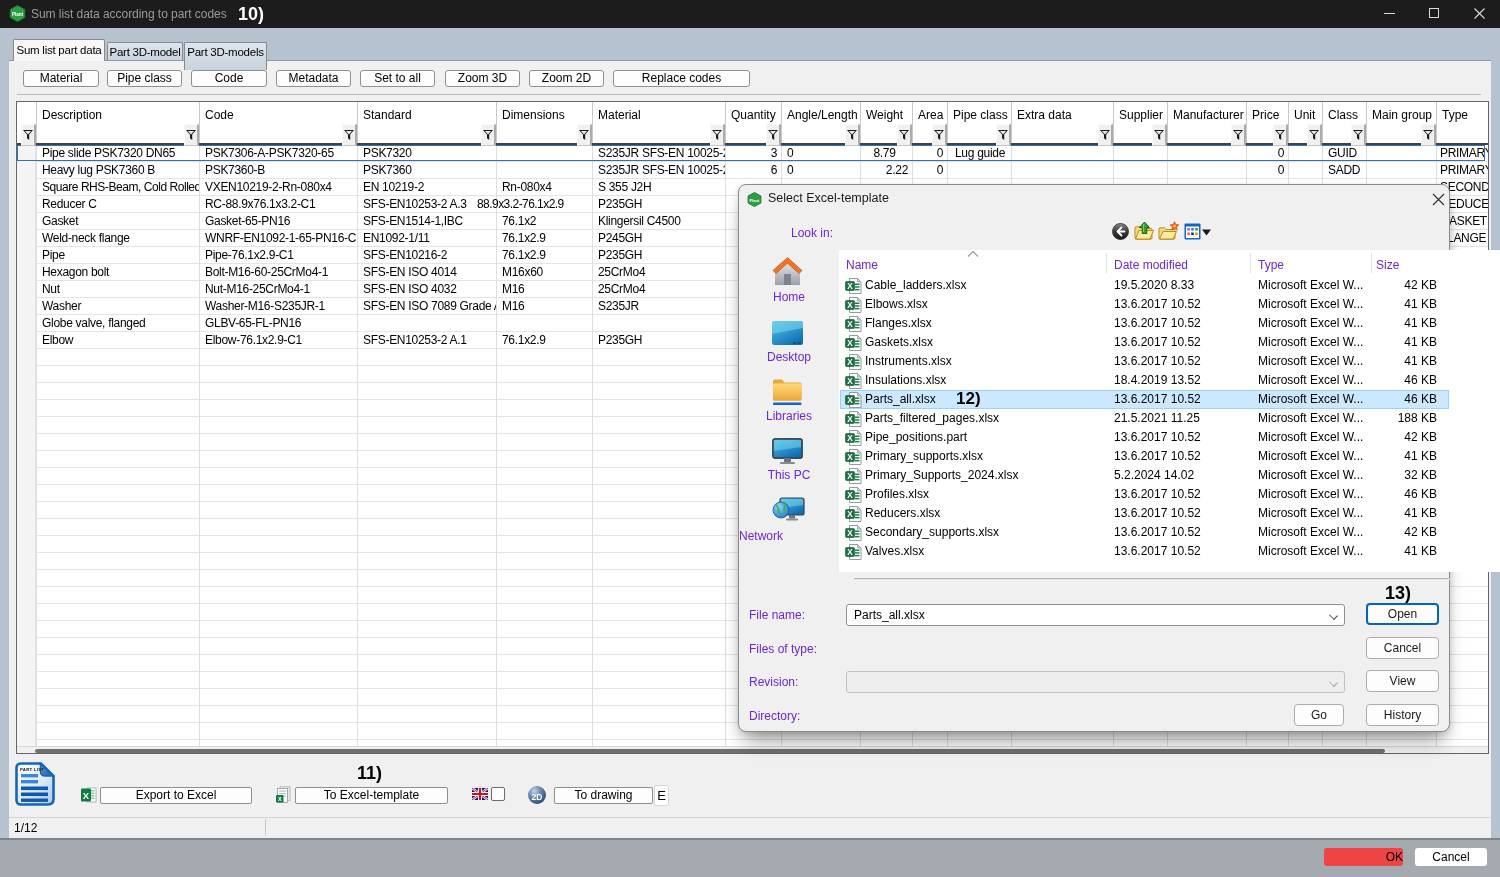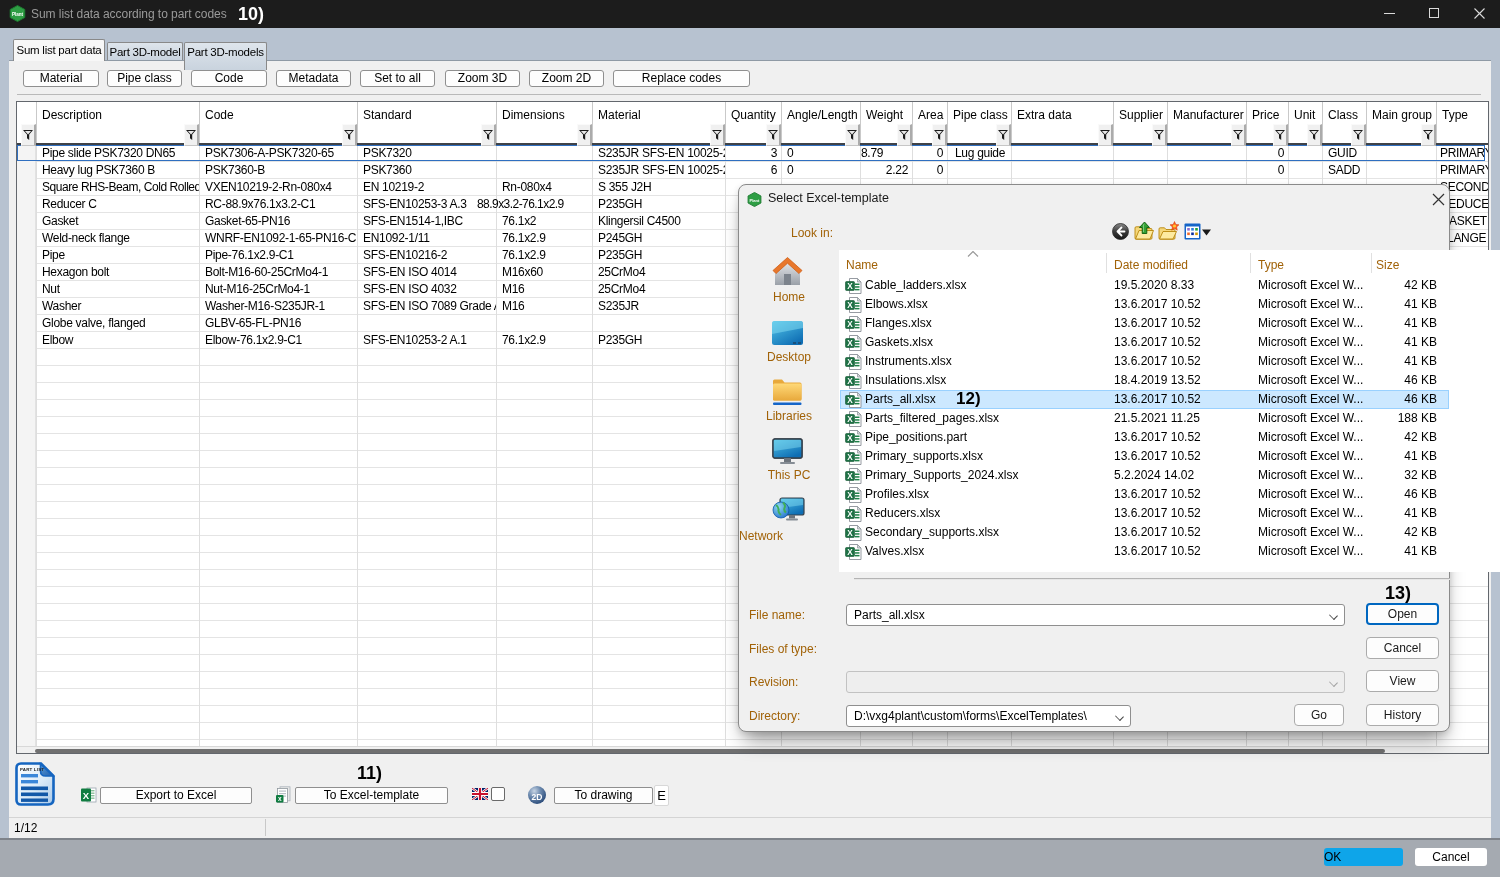--- a/index.html
+++ b/index.html
@@ -12,21 +12,21 @@
 .combo{position:absolute;background:#fff;border:1px solid #8f8f8f;border-radius:3px;height:22px;
   font-size:12px;color:#000;line-height:20px;padding-left:7px}
 .chev{position:absolute;right:7px;top:7px;width:7px;height:7px;
   border-right:1.4px solid #444;border-bottom:1.4px solid #444;transform:rotate(45deg) scale(1,.8);transform-origin:center}
 .hdrtxt{position:absolute;font-size:12px;color:#000;top:6px;white-space:nowrap}
 .cell{position:absolute;font-size:12px;letter-spacing:-0.3px;color:#000;white-space:nowrap;overflow:hidden;height:17px;line-height:17px}
 .vline{position:absolute;width:1px;background:#dedede}
 .fbtn{position:absolute;width:15px;height:22px;background:#f0f0f0;z-index:2;
   border-top:1px solid #fafafa;border-left:1px solid #fafafa;border-right:2px solid #ababab;border-bottom:1px solid #c6c6c6}
 .ann{position:absolute;font-weight:bold;font-size:18px;color:#000;white-space:nowrap}
-.flabel{position:absolute;font-size:12px;color:#a16207;white-space:nowrap}
+.flabel{position:absolute;font-size:12px;color:#6d28d9;white-space:nowrap}
 .frow{position:absolute;font-size:12px;color:#000;white-space:nowrap;height:19px;line-height:19px}
 </style></head>
 <body>
 
 <div class="ab" style="left:0;top:0;width:1500px;height:28px;background:#1c1c1c"></div>
 <svg class="ab" style="left:9px;top:5px" width="17" height="17" viewBox="0 0 17 17">
  <polygon points="8.5,0.5 15.8,4.5 15.8,12.5 8.5,16.5 1.2,12.5 1.2,4.5" fill="#2e9e44" stroke="#1d7a30" stroke-width="1"></polygon>
  <text x="8.5" y="11" font-size="4.6" fill="#fff" font-family="Liberation Sans" font-weight="bold" text-anchor="middle">Plant</text>
 </svg>
 <div class="ab" style="left:31px;top:7px;font-size:12px;letter-spacing:-0.05px;color:#9a9a9a">Sum list data according to part codes</div>
@@ -184,21 +184,21 @@
 <div class="vline" style="left:1349px;top:0;height:601px"></div>
 <div class="vline" style="left:1419px;top:0;height:601px"></div>
 <div class="vline" style="left:1471px;top:0;height:601px"></div>
 <div class="ab" style="left:0;top:0;width:19px;height:601px;background:#f4f4f4;border-right:1px solid #e2e2e2"></div>
 <div class="cell" style="left:25px;top:0px;width:157px">Pipe slide PSK7320 DN65</div>
 <div class="cell" style="left:188px;top:0px;width:152px">PSK7306-A-PSK7320-65</div>
 <div class="cell" style="left:346px;top:0px;width:133px">PSK7320</div>
 <div class="cell" style="left:581px;top:0px;width:127px">S235JR SFS-EN 10025-2</div>
 <div class="cell" style="left:709px;top:0px;width:51px;text-align:right">3</div>
 <div class="cell" style="left:770px;top:0px;width:73px">0</div>
-<div class="cell" style="left:844px;top:0px;width:47px;text-align:left">8.79</div>
+<div class="cell" style="left:844px;top:0px;width:47px;text-align:center">8.79</div>
 <div class="cell" style="left:896px;top:0px;width:30px;text-align:right">0</div>
 <div class="cell" style="left:938px;top:0px;width:56px">Lug guide</div>
 <div class="cell" style="left:1230px;top:0px;width:37px;text-align:right">0</div>
 <div class="cell" style="left:1311px;top:0px;width:38px">GUID</div>
 <div class="cell" style="left:1423px;top:0px;width:60px">PRIMARY_SUPPORT</div>
 <div class="cell" style="left:25px;top:17px;width:157px">Heavy lug PSK7360 B</div>
 <div class="cell" style="left:188px;top:17px;width:152px">PSK7360-B</div>
 <div class="cell" style="left:346px;top:17px;width:133px">PSK7360</div>
 <div class="cell" style="left:581px;top:17px;width:127px">S235JR SFS-EN 10025-2</div>
 <div class="cell" style="left:709px;top:17px;width:51px;text-align:right">6</div>
@@ -209,21 +209,21 @@
 <div class="cell" style="left:1311px;top:17px;width:38px">SADD</div>
 <div class="cell" style="left:1423px;top:17px;width:60px">PRIMARY_SUPPORT</div>
 <div class="cell" style="left:25px;top:34px;width:157px"><span style="letter-spacing:-0.45px">Square RHS-Beam, Cold Rolled</span></div>
 <div class="cell" style="left:188px;top:34px;width:152px">VXEN10219-2-Rn-080x4</div>
 <div class="cell" style="left:346px;top:34px;width:133px">EN 10219-2</div>
 <div class="cell" style="left:485px;top:34px;width:90px">Rn-080x4</div>
 <div class="cell" style="left:581px;top:34px;width:127px">S 355 J2H</div>
 <div class="cell" style="left:1423px;top:34px;width:60px">SECONDARY_SUP</div>
 <div class="cell" style="left:25px;top:51px;width:157px">Reducer C</div>
 <div class="cell" style="left:188px;top:51px;width:152px">RC-88.9x76.1x3.2-C1</div>
-<div class="cell" style="left:346px;top:51px;width:133px">SFS-EN10253-3 A.3</div>
+<div class="cell" style="left:346px;top:51px;width:133px">SFS-EN10253-2 A.3</div>
 <div class="cell" style="left:460px;top:51px;width:90px"><span style="letter-spacing:-0.55px">88.9x3.2-76.1x2.9</span></div>
 <div class="cell" style="left:581px;top:51px;width:127px">P235GH</div>
 <div class="cell" style="left:1423px;top:51px;width:60px">REDUCER</div>
 <div class="cell" style="left:25px;top:68px;width:157px">Gasket</div>
 <div class="cell" style="left:188px;top:68px;width:152px">Gasket-65-PN16</div>
 <div class="cell" style="left:346px;top:68px;width:133px">SFS-EN1514-1,IBC</div>
 <div class="cell" style="left:485px;top:68px;width:90px">76.1x2</div>
 <div class="cell" style="left:581px;top:68px;width:127px">Klingersil C4500</div>
 <div class="cell" style="left:1423px;top:68px;width:60px">GASKET</div>
 <div class="cell" style="left:25px;top:85px;width:157px">Weld-neck flange</div>
@@ -327,21 +327,21 @@
 
 <div class="ab" style="left:528px;top:786px;width:18px;height:18px;border-radius:50%;background:radial-gradient(circle at 35% 28%,#c7d4e4 0%,#6f8cb0 35%,#2e4f7d 75%,#1c3356 100%);text-align:center">
  <span style="font-size:8.5px;font-weight:bold;color:#fff;line-height:18px">2D</span></div>
 <div class="tb-btn" style="left:554px;top:787px;width:99px;border-radius:2px">To drawing</div>
 <div class="ab" style="left:654px;top:785px;width:15px;height:21px;background:#fff;border:1px solid #d8d8d8;border-radius:2px;font-size:13px;color:#000;text-align:center;line-height:20px">E</div>
 
 <div class="ab" style="left:9px;top:817px;width:1482px;height:21px;background:#f0f0f0;border-top:1px solid #d4d4d4"></div>
 <div class="ab" style="left:14px;top:821px;font-size:12px;color:#000">1/12</div>
 <div class="ab" style="left:265px;top:819px;width:1px;height:17px;background:#c8c8c8"></div>
 
-<div class="ab" style="left:1324px;top:848px;width:79px;height:18px;background:#0ea5e9;border-radius:3px;font-size:12px;text-align:left;line-height:18px">OK</div>
+<div class="ab" style="left:1324px;top:848px;width:79px;height:18px;background:#ef4444;border-radius:3px;font-size:12px;text-align:right;line-height:18px">OK</div>
 <div class="ab" style="left:1415px;top:848px;width:72px;height:18px;background:#fff;border-radius:3px;font-size:12px;text-align:center;line-height:18px">Cancel</div>
 <div class="ann" style="left:357px;top:763px">11)</div>
 
 <div class="ab" style="left:738px;top:184px;width:712px;height:548px;background:#f0f0f0;border:1px solid #8a8a8a;border-radius:8px;box-shadow:0 14px 20px -6px rgba(0,0,0,0.4),0 2px 6px rgba(0,0,0,0.12);z-index:10">
 <svg class="ab" style="left:8px;top:7px" width="15" height="15" viewBox="0 0 17 17">
  <polygon points="8.5,0.5 15.8,4.5 15.8,12.5 8.5,16.5 1.2,12.5 1.2,4.5" fill="#2e9e44" stroke="#1d7a30" stroke-width="1"></polygon>
  <text x="8.5" y="11" font-size="4.6" fill="#fff" font-family="Liberation Sans" font-weight="bold" text-anchor="middle">Plant</text>
 </svg>
 <div class="ab" style="left:29px;top:6px;font-size:12.5px;color:#1a1a1a">Select Excel-template</div>
 <svg class="ab" style="left:693px;top:8px" width="13" height="13" viewBox="0 0 13 13">
@@ -718,16 +718,15 @@
 <div class="combo" style="left:107px;top:419px;width:499px">Parts_all.xlsx<div class="chev"></div></div>
 <div class="dlg-btn" style="left:627px;top:418px;width:73px;border:2px solid #0067c0;border-radius:4px;line-height:18px">Open</div>
 <div class="flabel" style="left:10px;top:457px">Files of type:</div>
 <div class="dlg-btn" style="left:627px;top:452px;width:73px">Cancel</div>
 <div class="flabel" style="left:10px;top:490px">Revision:</div>
 <div class="combo" style="left:107px;top:486px;width:499px;background:#eeeeee;border-color:#c2c2c2">
       <div class="chev" style="border-color:#a0a0a0"></div>
     </div>
 <div class="dlg-btn" style="left:627px;top:485px;width:73px">View</div>
 <div class="flabel" style="left:10px;top:524px">Directory:</div>
-<div class="combo" style="left:107px;top:520px;width:285px">D:\vxg4plant\custom\forms\ExcelTemplates\<div class="chev"></div></div>
 <div class="dlg-btn" style="left:555px;top:519px;width:50px">Go</div>
 <div class="dlg-btn" style="left:627px;top:519px;width:73px">History</div>
 
 </div>
 </body></html>

